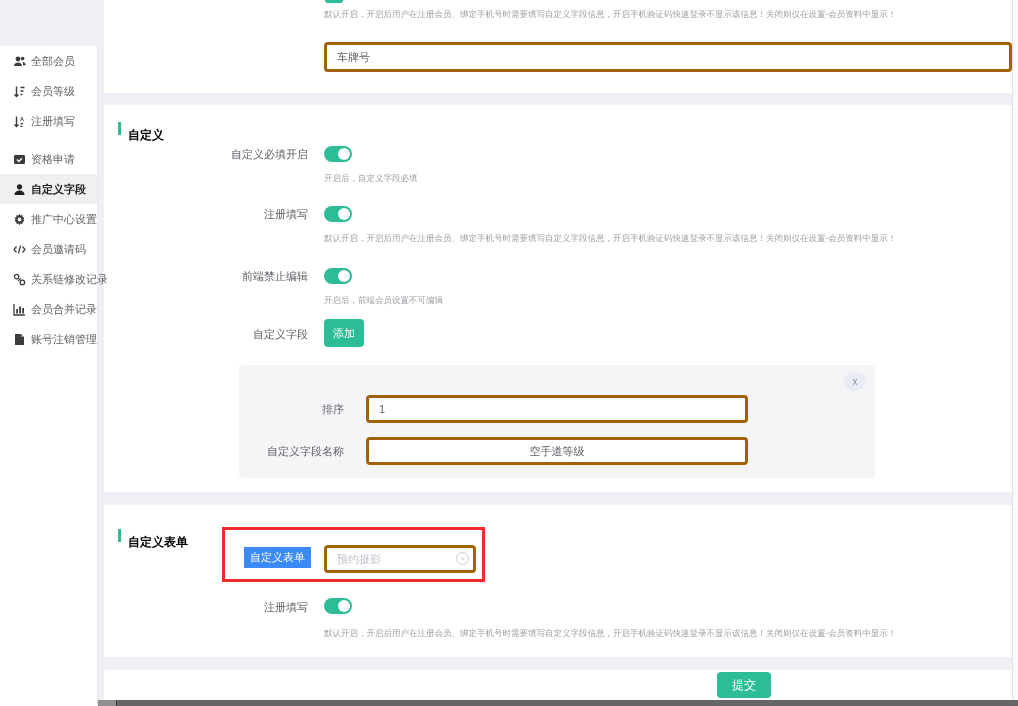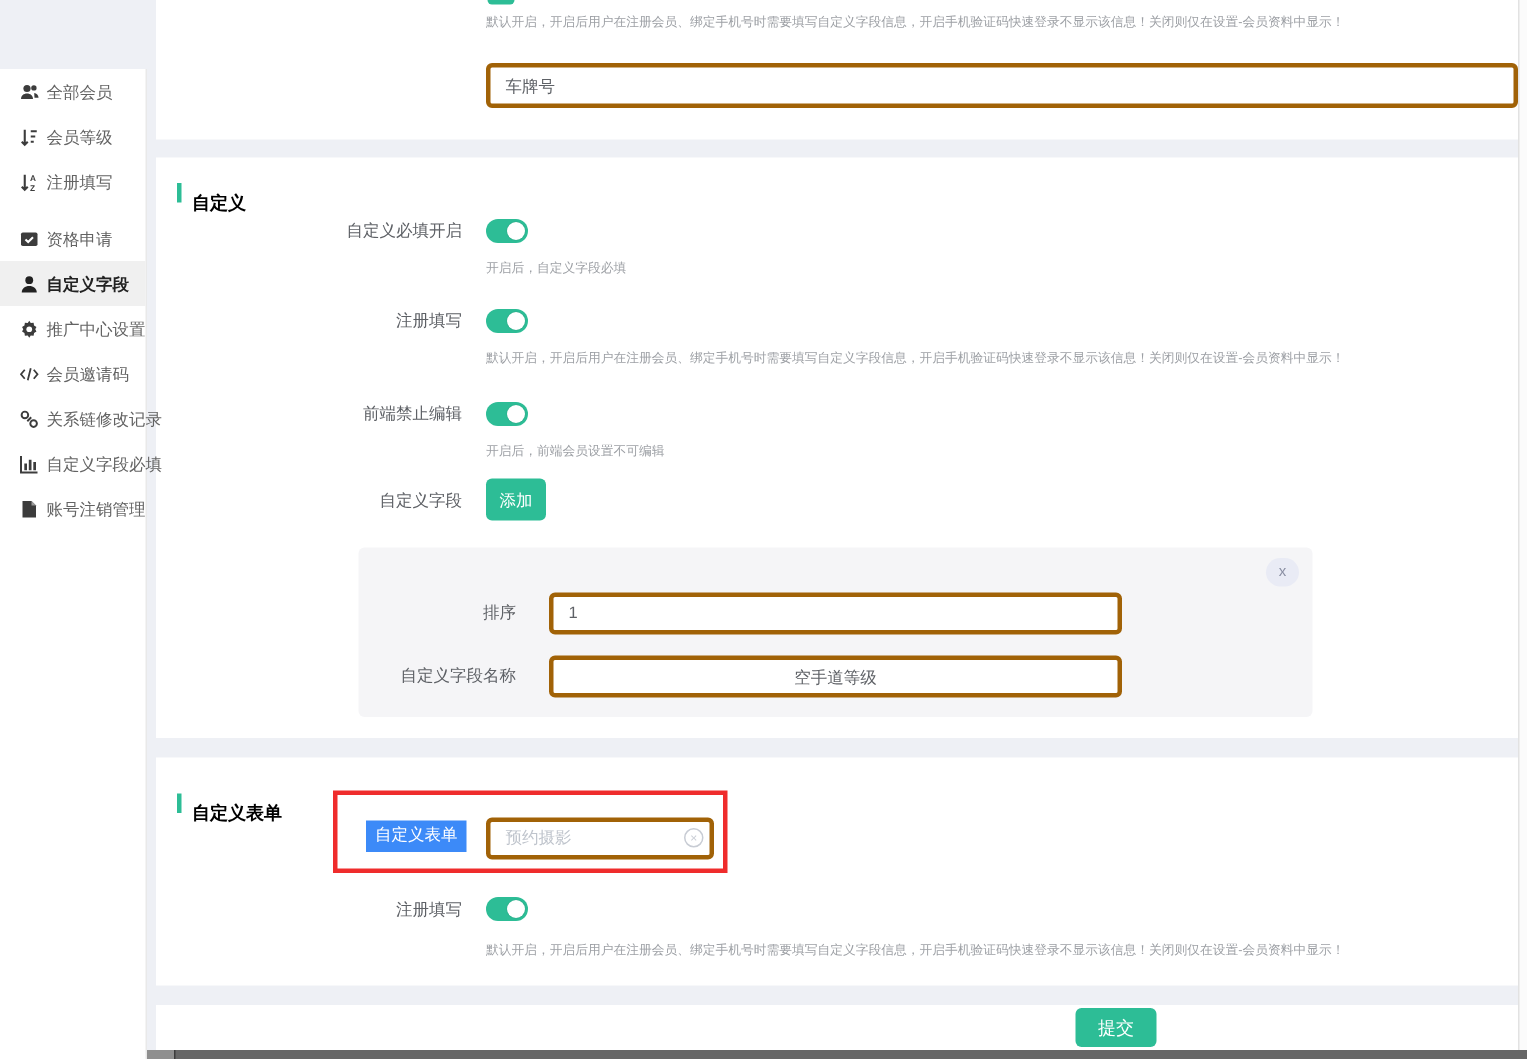--- a/index.html
+++ b/index.html
@@ -151,21 +151,21 @@
     </div>
     <div class="side-item" style="top:248px">
       <span class="ic">
         <svg width="13" height="13" viewBox="0 0 13 13">
             <path d="M1 1v11h11" stroke="#3c3c3c" stroke-width="1.3" fill="none"></path>
             <rect x="3.2" y="6" width="1.8" height="4.5" fill="#3c3c3c"></rect>
             <rect x="6.2" y="3.5" width="1.8" height="7" fill="#3c3c3c"></rect>
             <rect x="9.2" y="5" width="1.8" height="5.5" fill="#3c3c3c"></rect>
           </svg>
       </span>
-        <span>自定义字段必填</span>
+        <span>会员合并记录</span>
     </div>
     <div class="side-item" style="top:278px">
       <span class="ic">
         <svg width="13" height="13" viewBox="0 0 13 13">
             <path d="M2 1h6l3 3v8H2z" fill="#3c3c3c"></path>
             <path d="M8 1l3 3H8z" fill="#9a9a9a"></path>
           </svg>
       </span>
         <span>账号注销管理</span>
     </div>

